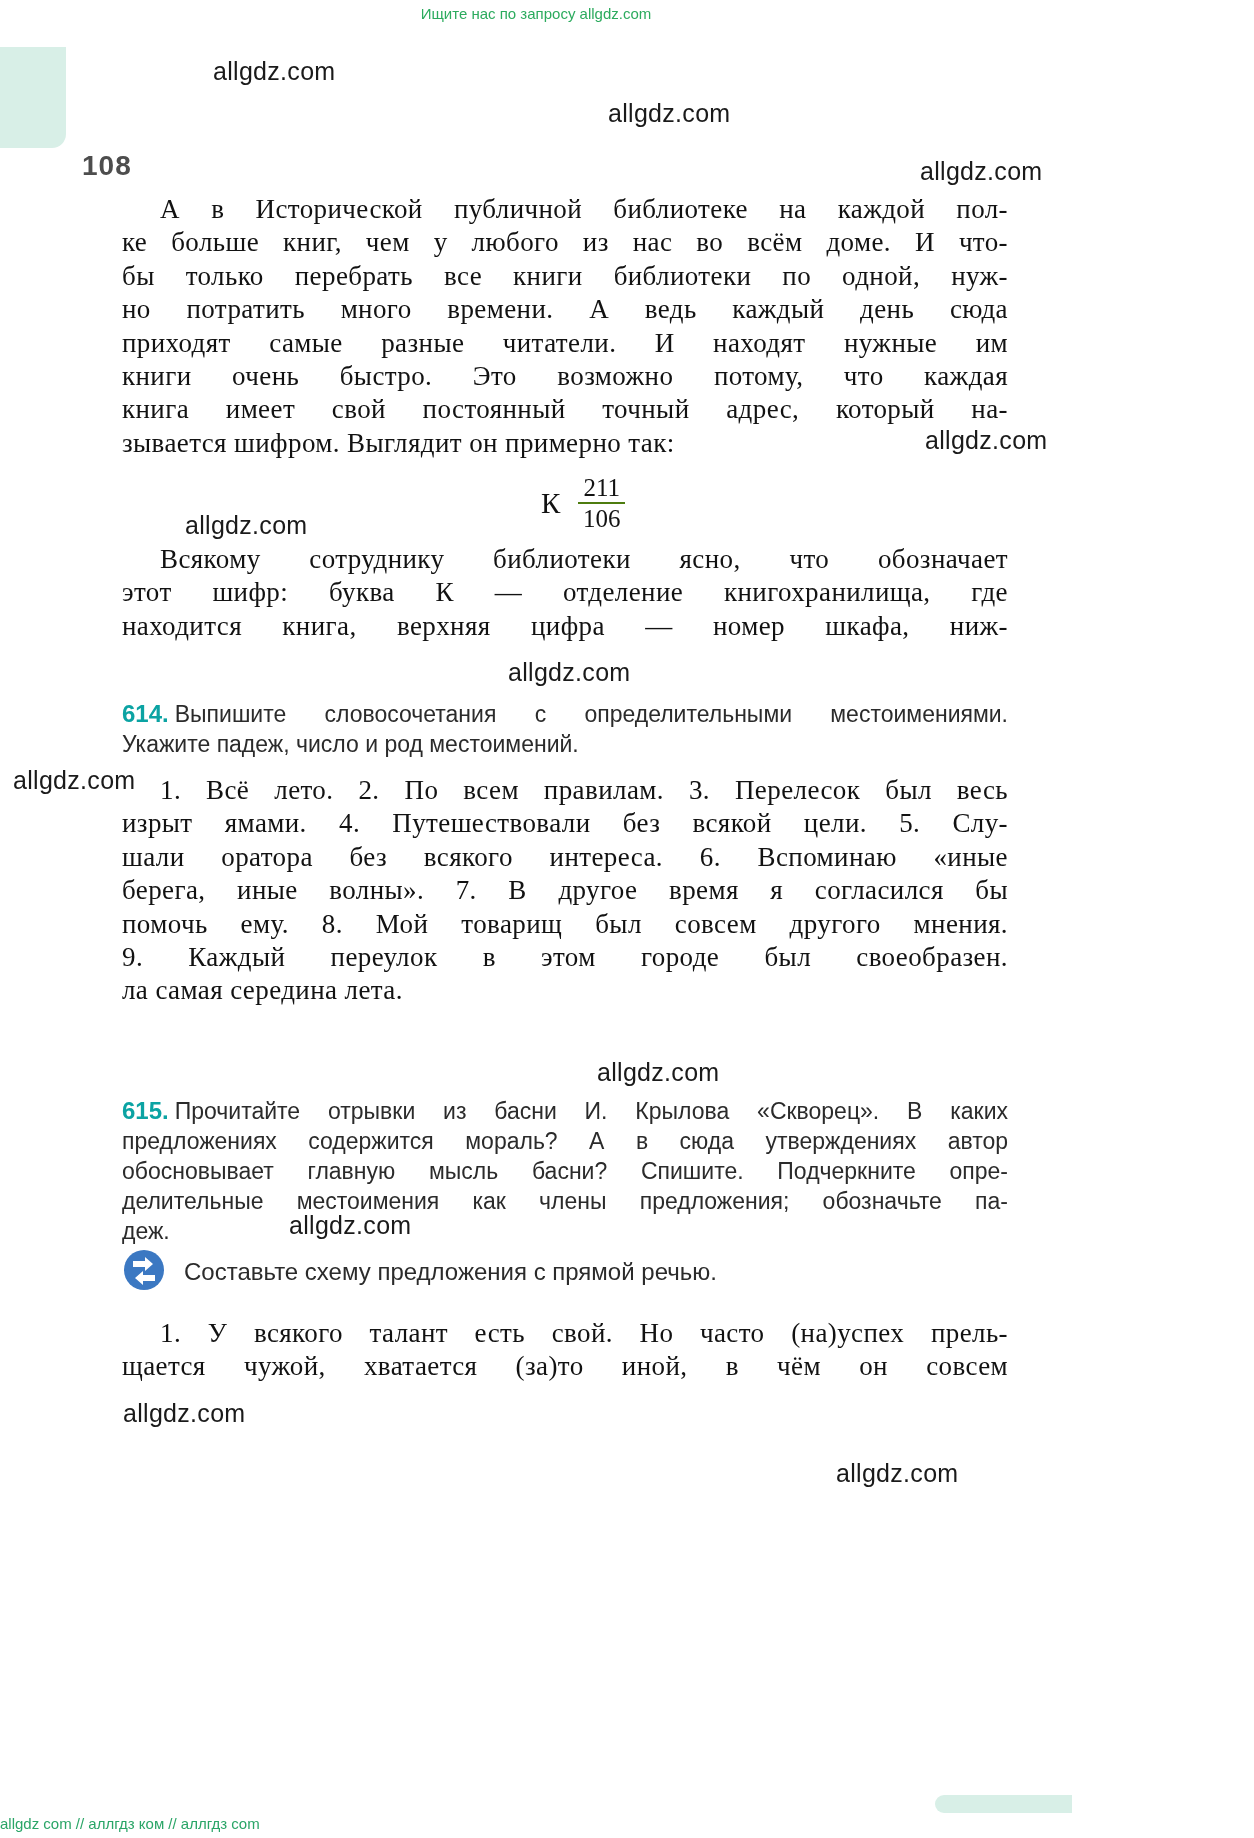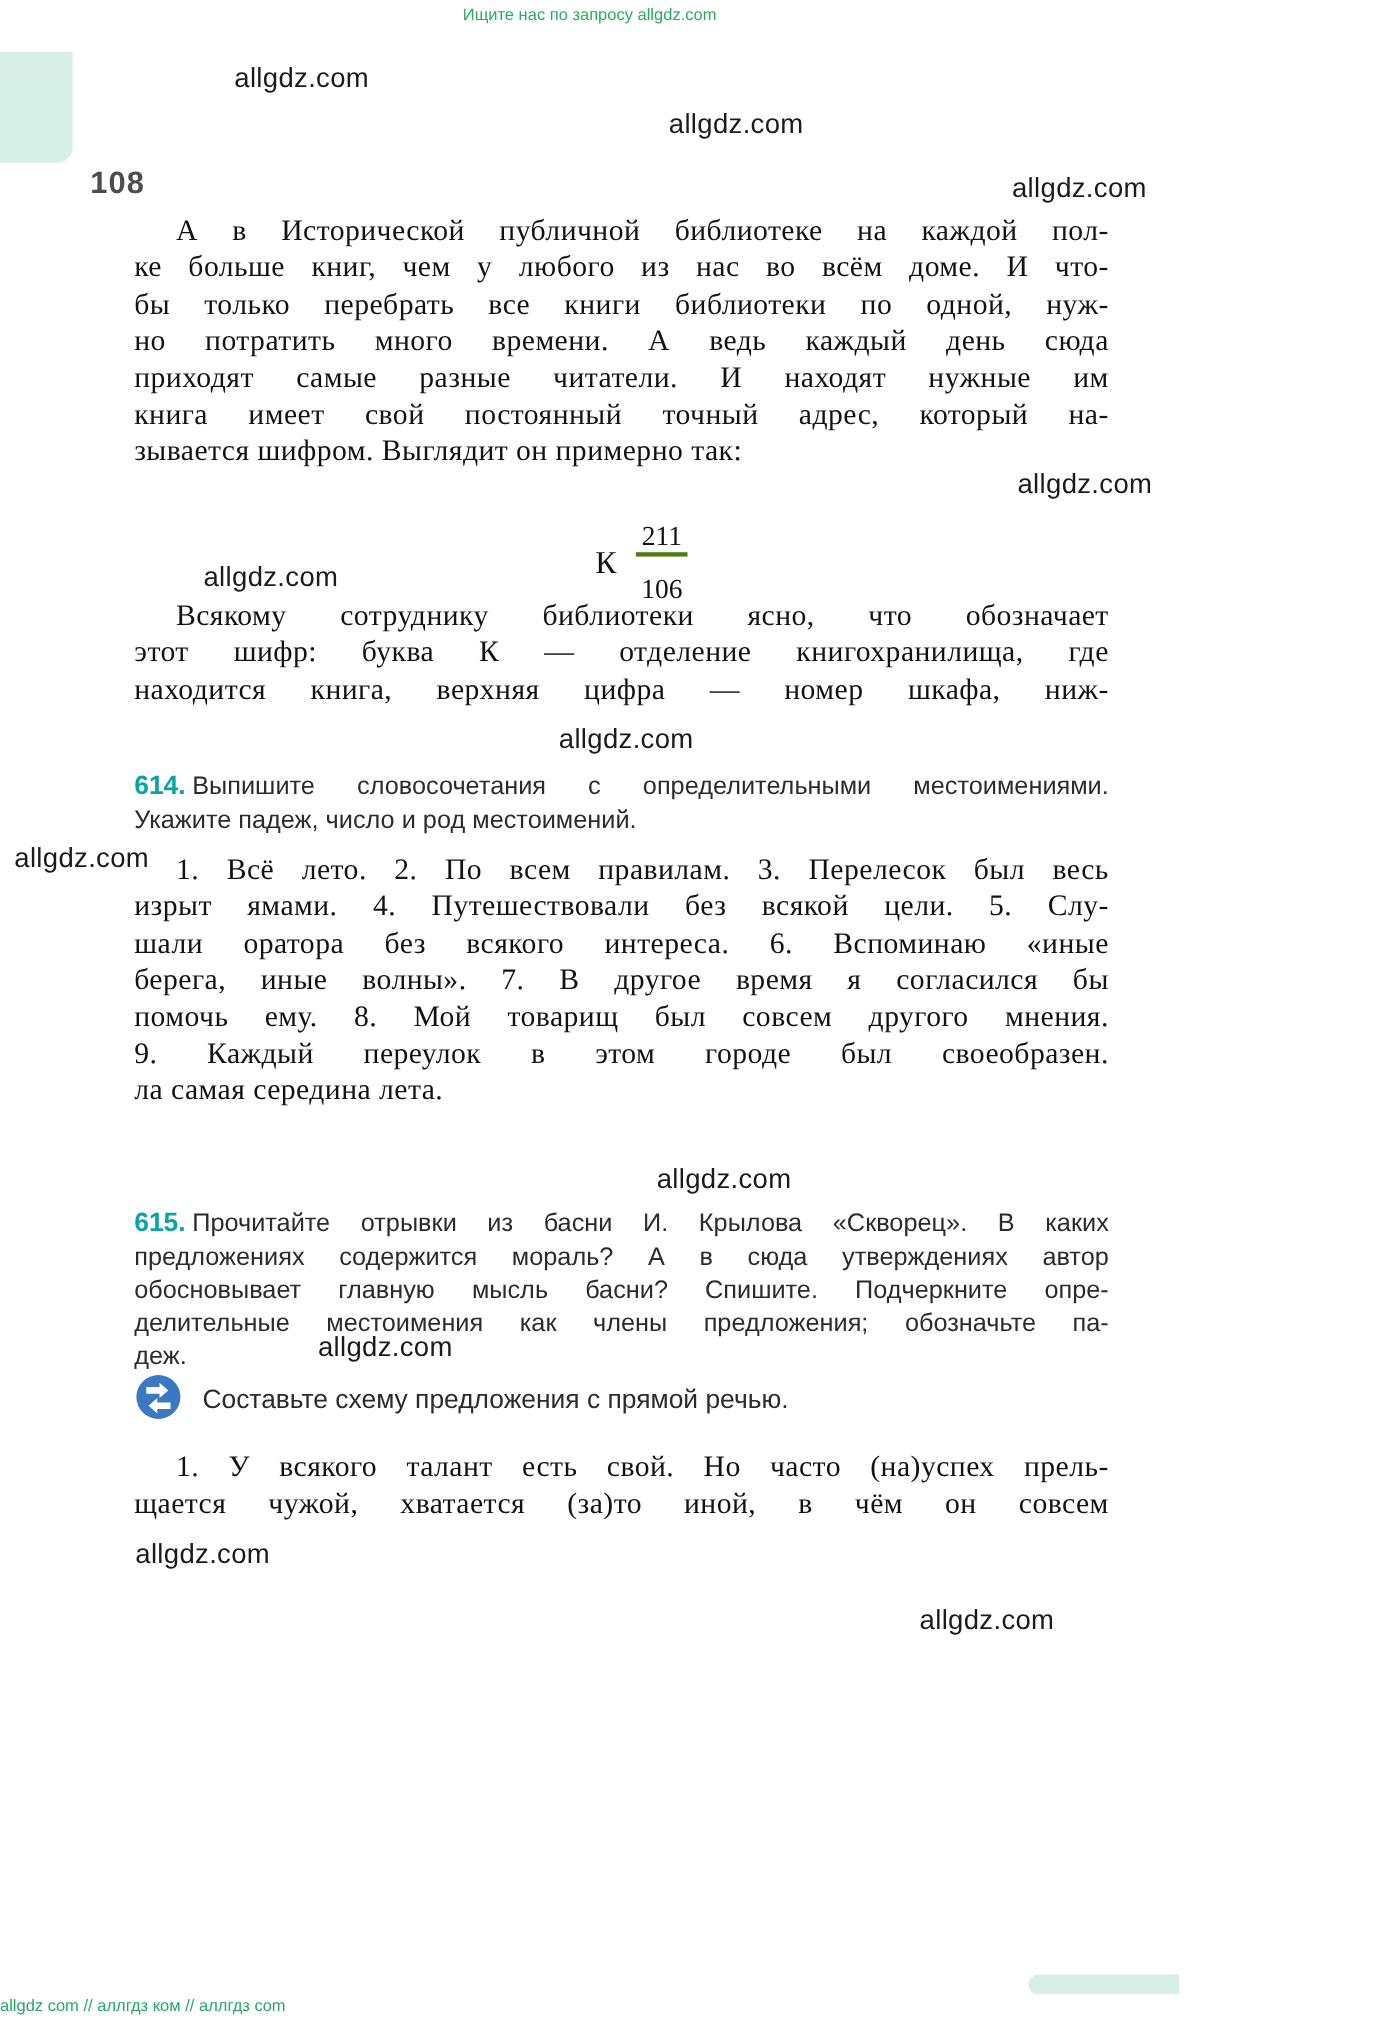--- a/index.html
+++ b/index.html
@@ -41,22 +41,22 @@
   .just { text-align:justify; text-align-last:justify; }
   .indent { text-indent:38px; }
   .ex-num { color:#0ba3a3; font-weight:bold; font-size:24px; margin-right:6px; }
   .cipher-row {
     display:flex; justify-content:center; align-items:center; gap:18px;
     font-family:"Liberation Serif", serif; color:#121212;
     transform:translateX(18px);
   }
   .cipher-letter { font-size:29px; }
   .frac { display:inline-flex; flex-direction:column; align-items:center; font-size:25px; line-height:27px; }
-  .frac .num { border-bottom:4px solid #4d7c0f; padding:0 5px 1px 5px; }
-  .frac .den { padding-top:17px; }
+  .frac .num { border-bottom:2px solid #4d7c0f; padding:0 5px 1px 5px; }
+  .frac .den { padding-top:1px; }
   .scheme-row { display:flex; align-items:center; gap:18px;text-align:right; }
   .scheme-row .txt { font-size:24px; color:#2b2b2b; }
   .footer {
     position:absolute; top:1815px; left:0; width:100%;
     text-align:left; font-size:15px; color:#2aa567;
   }
 </style>
 </head>
 <body>
 
@@ -78,20 +78,21 @@
   <span class="wm" style="left:289px;top:1211px">allgdz.com</span>
   <span class="wm" style="left:123px;top:1399px">allgdz.com</span>
   <span class="wm" style="left:836px;top:1459px">allgdz.com</span>
 
   <div class="content" style="top:193px">
     <div class="bl just indent">А в Исторической публичной библиотеке на каждой пол-</div>
     <div class="bl just">ке больше книг, чем у любого из нас во всём доме. И что-</div>
     <div class="bl just">бы только перебрать все книги библиотеки по одной, нуж-</div>
     <div class="bl just">но потратить много времени. А ведь каждый день сюда</div>
     <div class="bl just">приходят самые разные читатели. И находят нужные им</div>
+    <div class="bl just">книги очень быстро. Это возможно потому, что каждая</div>
     <div class="bl just">книга имеет свой постоянный точный адрес, который на-</div>
     <div class="bl">зывается шифром. Выглядит он примерно так:</div>
   </div>
 
   <div class="content cipher-row" style="top:474px">
     <span class="cipher-letter">К</span>
     <span class="frac">
       <span class="num">211</span>
       <span class="den">106</span>
     </span>

